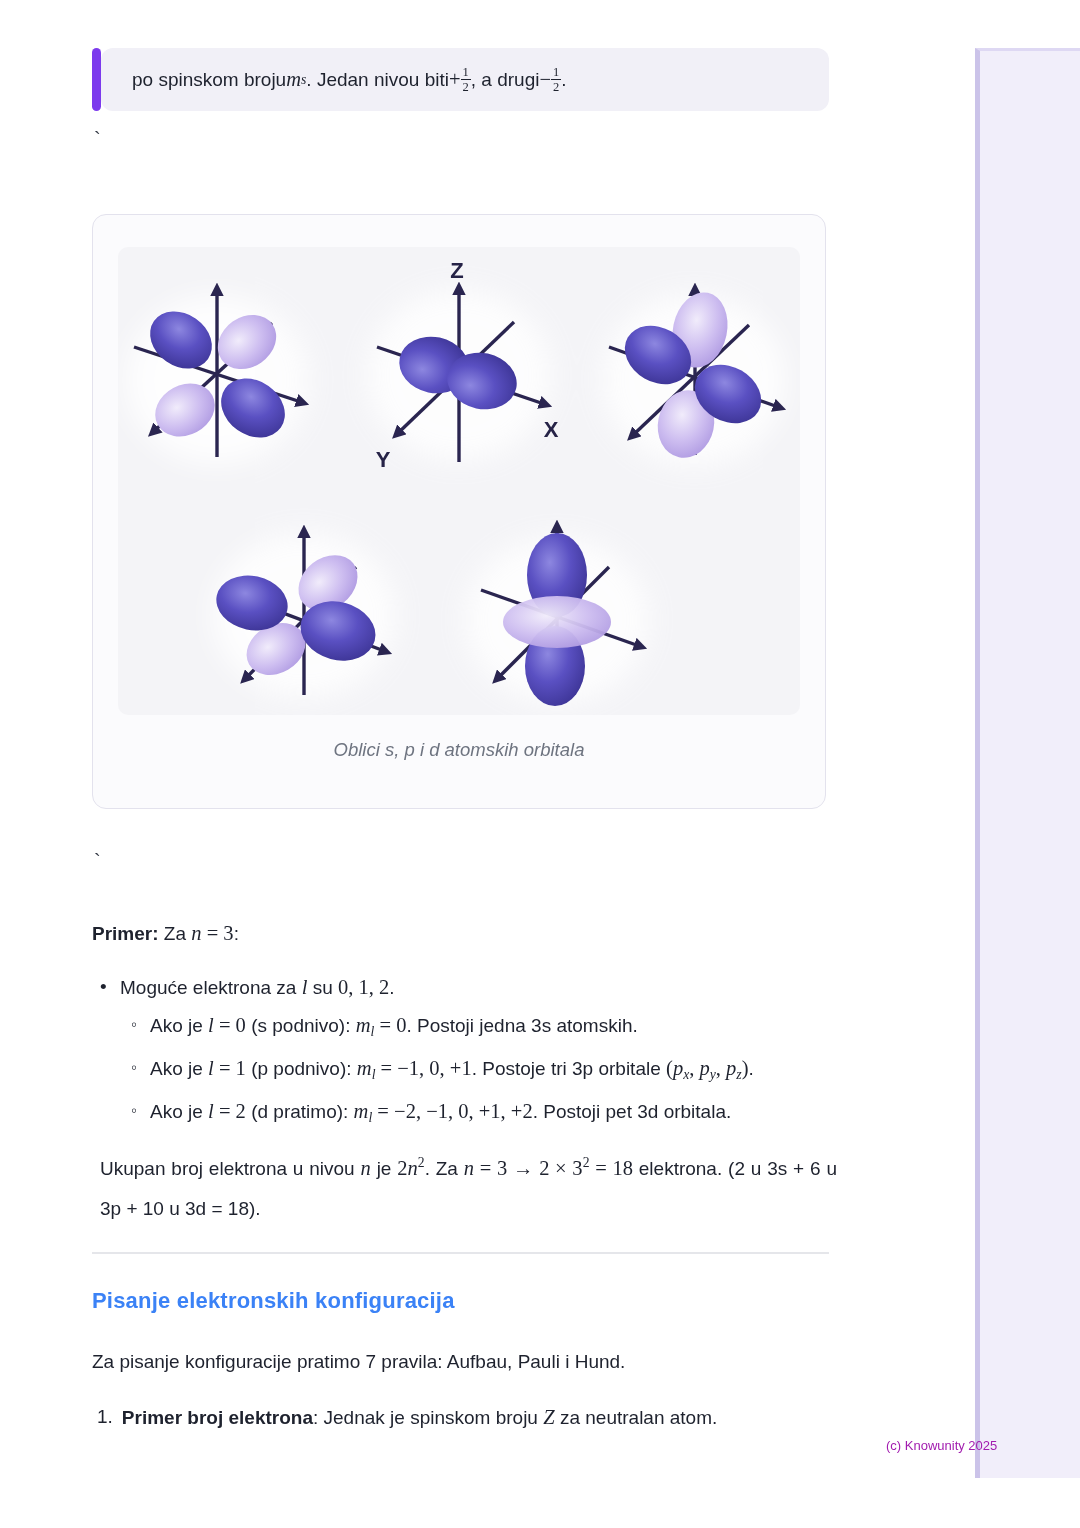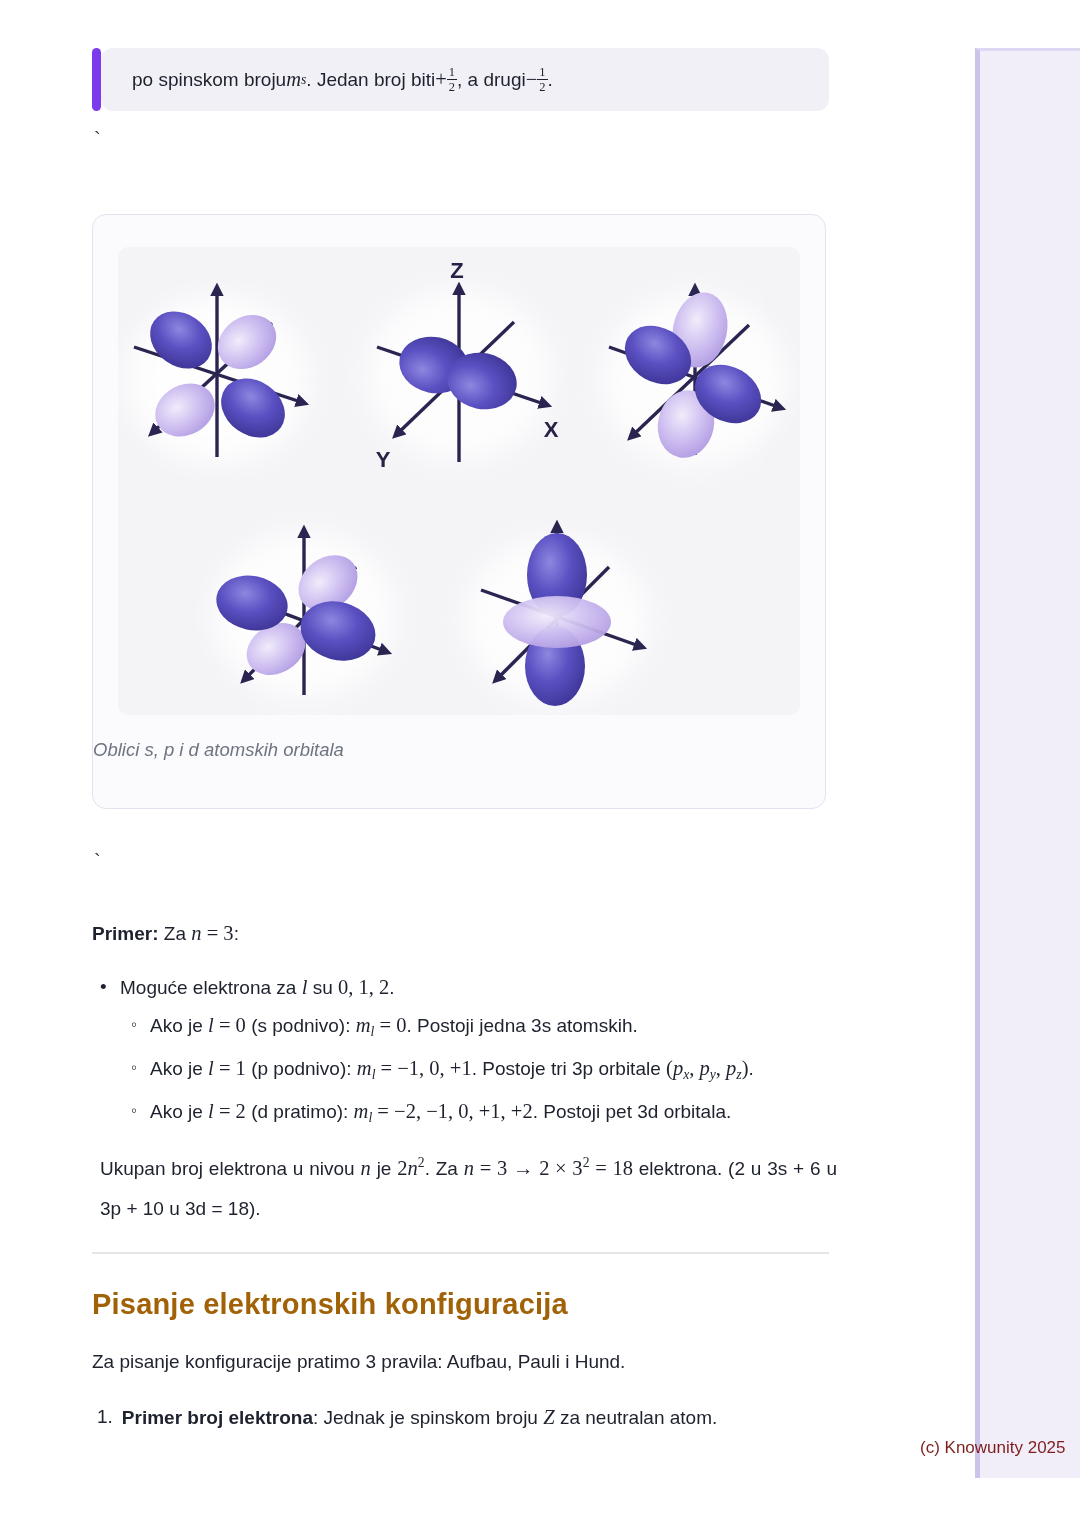--- a/index.html
+++ b/index.html
@@ -17,41 +17,41 @@
 
   .tick{font-size:20px;color:#343945;}
   .tick1{left:94px;top:128px;}
   .tick2{left:94px;top:850px;}
 
   
   .card{left:92px;top:214px;width:734px;height:595px;background:#fbfbfd;
     border:1.5px solid #e3e2ed;border-radius:14px;box-sizing:border-box;}
   .fig-area{position:absolute;left:25px;top:32px;width:682px;height:468px;
     background:#f4f4f7;border-radius:10px;overflow:hidden;}
-  .fig-caption{position:absolute;left:0;top:524px;width:100%;text-align:left;
+  .fig-caption{position:absolute;left:0;top:524px;width:100%;text-align:center;
     font-style:italic;font-size:18.5px;color:#6e7480;}
 
   
   .primer{left:92px;top:922px;font-size:19px;}
   .li{display:flex;font-size:19px;}
   .li .mark{flex:none;}
   .b1{left:100px;top:976px;}
   .b1 .mark{width:20px;}
   .sub{left:131px;}
   .sub .mark{width:19px;font-size:17px;position:relative;top:1px;}
   .s1{top:1014px;} .s2{top:1057px;} .s3{top:1100px;}
 
   .para1{left:100px;top:1143px;width:737px;font-size:19px;line-height:40px;text-align:justify;}
   .divider{left:92px;top:1252px;width:737px;height:1.5px;background:#e5e6ea;}
-  .heading{left:92px;top:1288px;font-size:29px;font-weight:bold;color:#a16207;letter-spacing:0.2px;}
+  .heading{left:92px;top:1288px;font-size:22px;font-weight:bold;color:#3b82f6;letter-spacing:0.2px;}
   .para2{left:92px;top:1351px;font-size:19px;}
   .num-item{left:97px;top:1406px;font-size:19px;display:flex;}
   .num-item .num{flex:none;margin-right:9px;}
 
-  .footer{left:920px;top:1438px;font-size:17px;color:#7f1d1d;z-index:5;}
+  .footer{left:886px;top:1438px;font-size:13px;color:#a21caf;z-index:5;}
 
   .side-bar{left:975px;top:48px;width:105px;height:1430px;background:#f1eefa;
     border-left:5px solid #cbc3e9;border-top:3px solid #ded8f3;box-sizing:border-box;z-index:1;}
 
   
   .seg-t{}
   .seg-b{font-weight:700;}
   .seg-m{font-family:"Liberation Serif",serif;font-style:italic;font-size:1.08em;}
   .seg-mn{font-family:"Liberation Serif",serif;font-size:1.08em;}
   .seg-sub{font-family:"Liberation Serif",serif;font-style:italic;font-size:0.72em;vertical-align:-0.3em;}
@@ -65,21 +65,21 @@
 <body>
 
 <div>
 
   <div class="abs callout">
     <div class="callout-bar"></div>
     <div class="callout-body">
         <span class="seg-t">po spinskom broju </span>
         <span class="seg-m">m</span>
         <span class="seg-sub">s</span>
-        <span class="seg-t">. Jedan broj biti </span>
+        <span class="seg-t">. Jedan nivou biti </span>
         <span class="seg-mn">+</span>
         <span class="frac">
           <span class="num">1</span>
           <span class="den">2</span>
         </span>
         <span class="seg-t">, a drugi </span>
         <span class="seg-mn">−</span>
         <span class="frac">
           <span class="num">1</span>
           <span class="den">2</span>
@@ -209,21 +209,21 @@
     <span class="mark">◦</span>
     <span><span class="seg-t">Ako je </span><span class="seg-m">l</span><span class="seg-mn"> = 2</span><span class="seg-t"> (d pratimo): </span><span class="seg-m">m</span><span class="seg-sub">l</span><span class="seg-mn"> = −2, −1, 0, +1, +2</span><span class="seg-t">. Postoji pet 3d orbitala.</span></span>
   </div>
 
   <div class="abs para1"><span class="seg-t">Ukupan broj elektrona u nivou </span><span class="seg-m">n</span><span class="seg-t"> je </span><span class="seg-mn">2</span><span class="seg-m">n</span><span class="seg-sup">2</span><span class="seg-t">. Za </span><span class="seg-m">n</span><span class="seg-mn"> = 3 → 2 × 3</span><span class="seg-sup">2</span><span class="seg-mn"> = 18</span><span class="seg-t"> elektrona. (2 u 3s + 6 u 3p + 10 u 3d = 18).</span></div>
 
   <div class="abs divider"></div>
 
   <div class="abs heading">Pisanje elektronskih konfiguracija</div>
 
-  <div class="abs para2"><span class="seg-t">Za pisanje konfiguracije pratimo 3 pravila: Aufbau, Pauli i Hund.</span></div>
+  <div class="abs para2"><span class="seg-t">Za pisanje konfiguracije pratimo 7 pravila: Aufbau, Pauli i Hund.</span></div>
 
   <div class="abs num-item">
     <span class="num">1.</span>
     <span><span class="seg-b">Primer broj elektrona</span><span class="seg-t">: Jednak je spinskom broju </span><span class="seg-m">Z</span><span class="seg-t"> za neutralan atom.</span></span>
   </div>
 
   <div class="abs footer">(c) Knowunity 2025</div>
 
   <div class="abs side-bar"></div>
 

